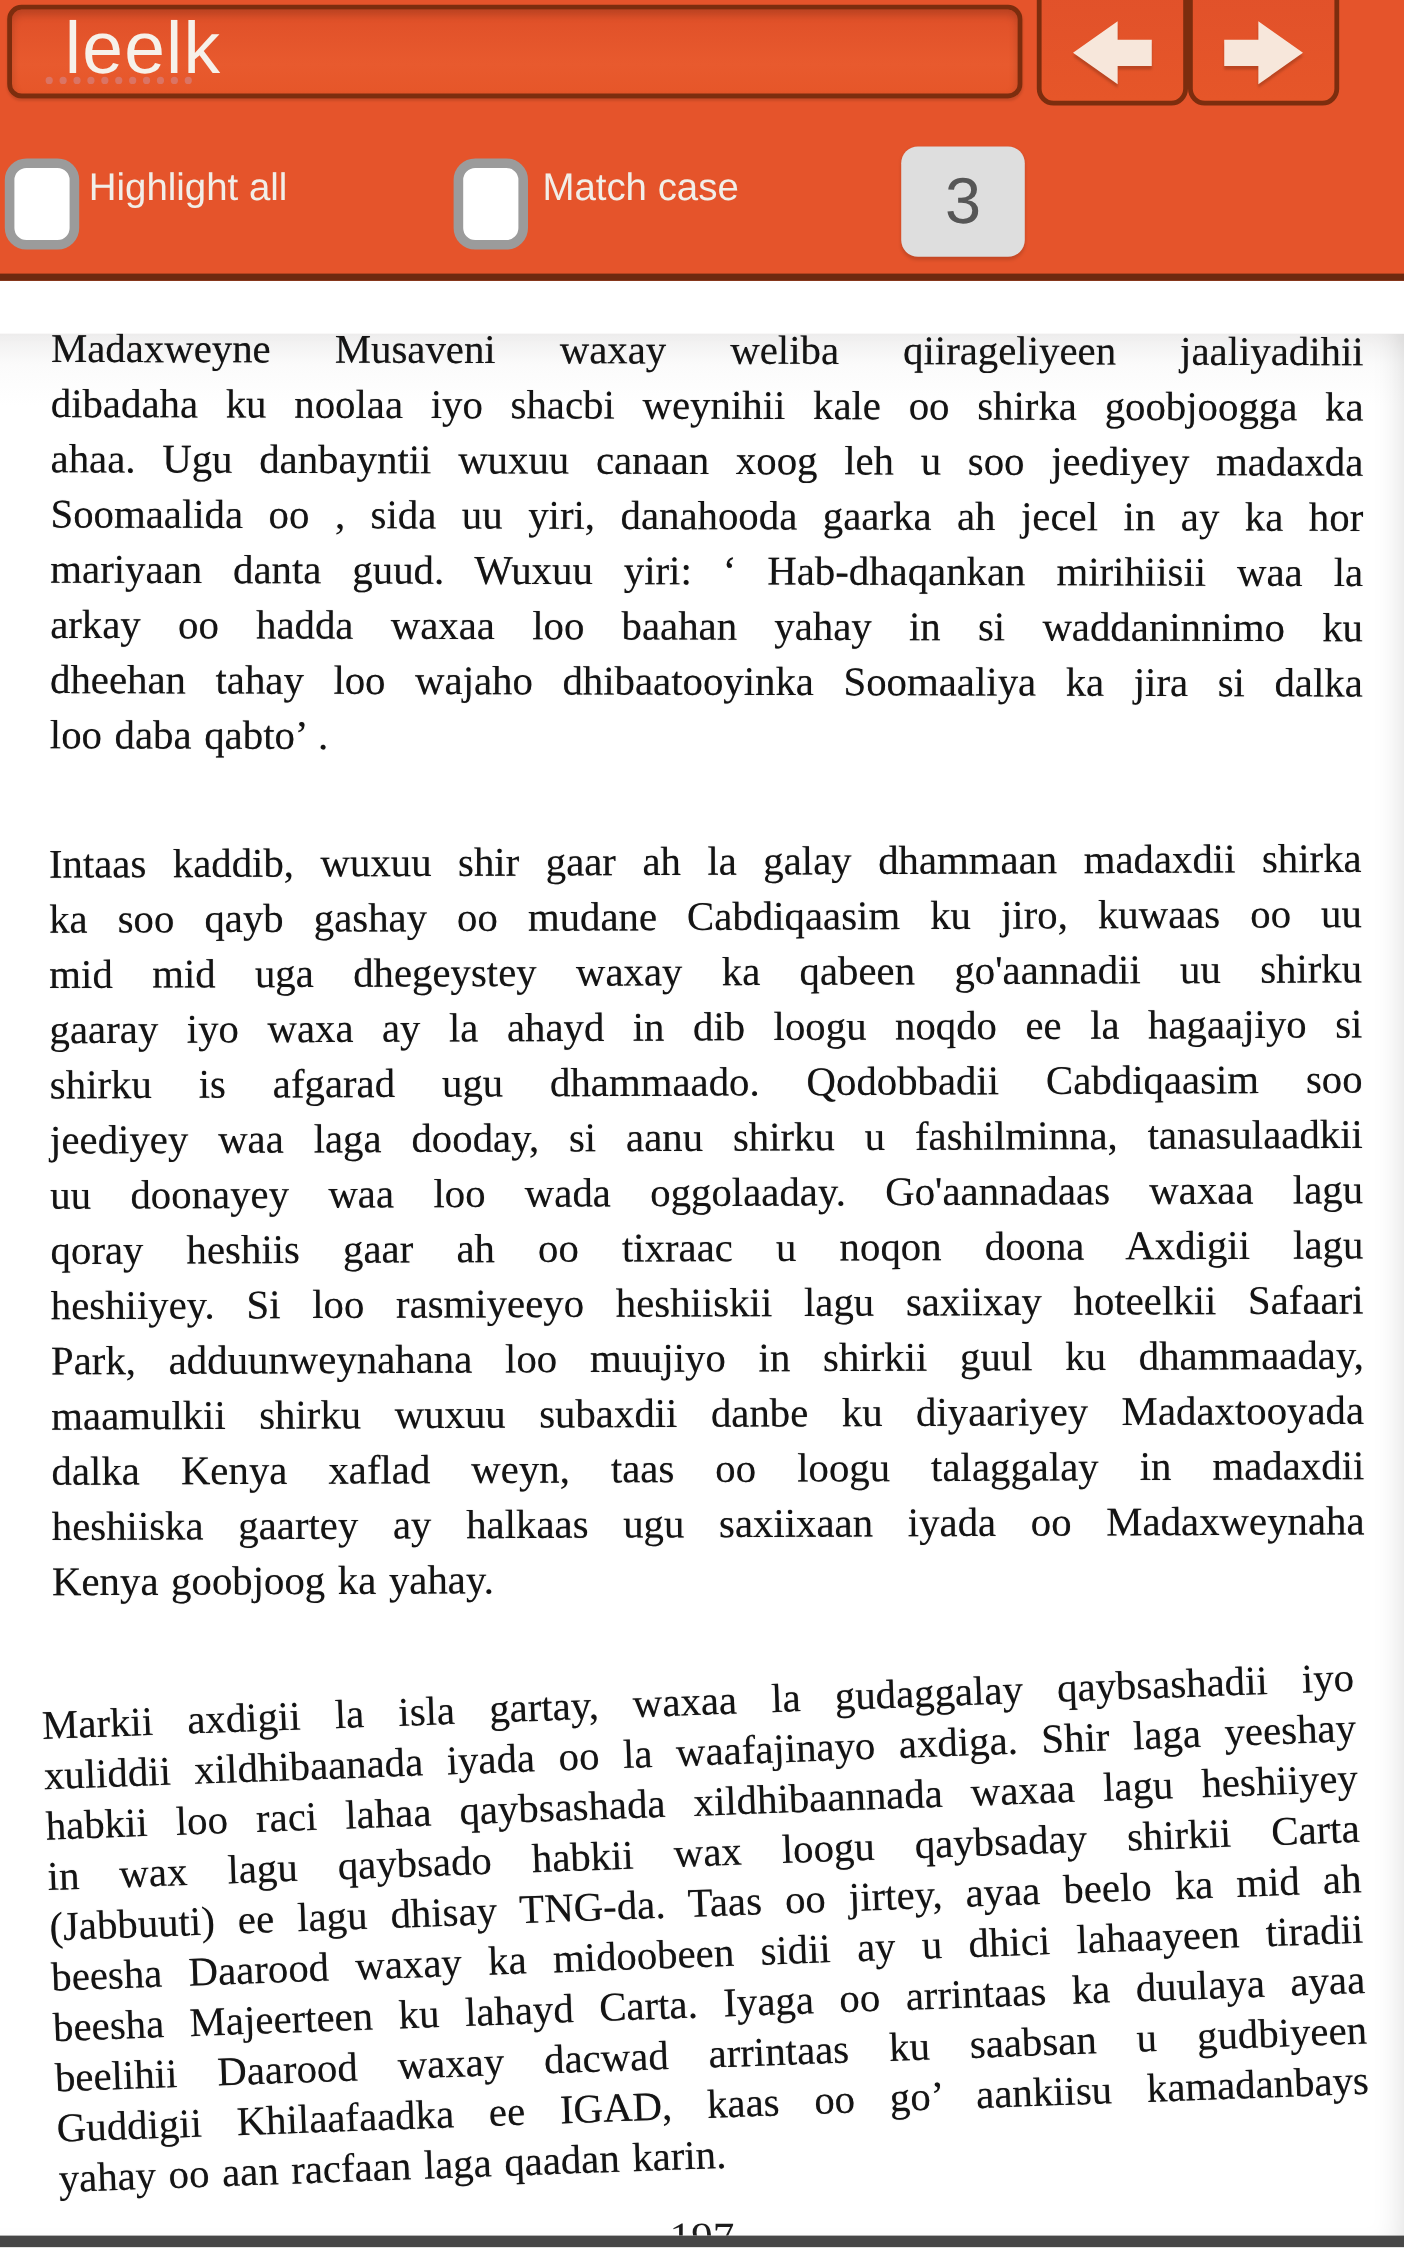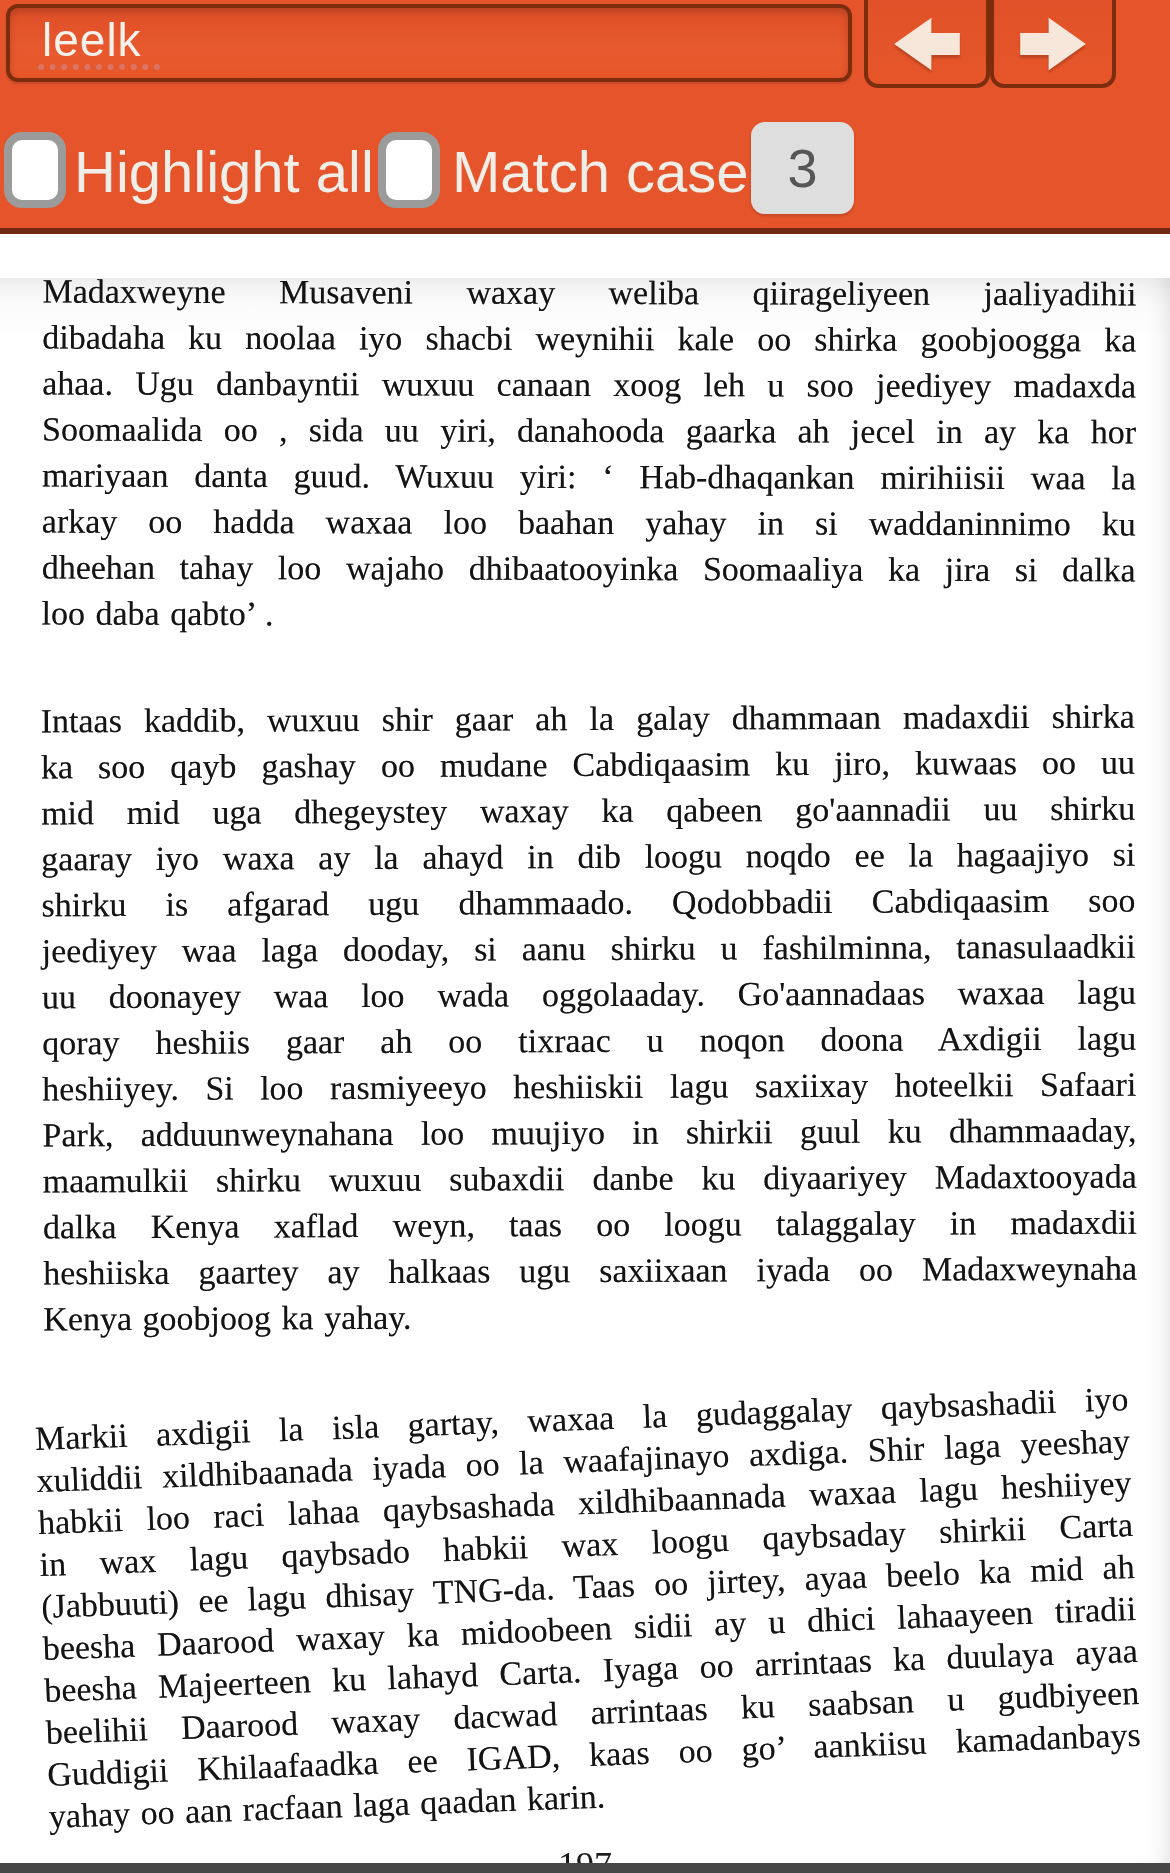--- a/index.html
+++ b/index.html
@@ -25,23 +25,23 @@
     position: absolute;
     left: 6px; top: 4px;
     width: 838px; height: 70px;
     background: linear-gradient(180deg, #DF4F28 0%, #E85A2E 65%, #E65629 100%);
     border: 4px solid var(--toolbar-border, #7C2D0E);
     border-radius: 12px;
     box-shadow: inset 0 4px 7px rgba(0,0,0,0.18), 0 2px 2px rgba(0,0,0,0.12);
   }
   .search-text {
     position: absolute;
-    left: 32px; top: 50%;
+    left: 44px; top: 50%;
     transform: translateY(-55%);
-    font-size: 46px;
+    font-size: 61px;
     color: #F6F1EA;
     letter-spacing: 1px;
   }
   .spellcheck-underline {
     position: absolute;
     left: 28px; top: 56px;
     width: 122px; height: 0;
     border-bottom: 6px dotted var(--spellcheck-dot, #DB7464);
   }
   .nav-btn {
@@ -65,21 +65,21 @@
     background: #ffffff;
     border: 8px solid var(--checkbox-border, #9B9B9B);
     border-radius: 18px;
     box-sizing: content-box;
   }
   .cb1 { left: 4px;  top: 132px; }
   .cb2 { left: 378px; top: 132px; }
   .opt-label {
     position: absolute;
     top: 138px;
-    font-size: 58px;
+    font-size: 32px;
     color: var(--toolbar-label, #F1EEE8);
     white-space: nowrap;
   }
   .label1 { left: 74px; }
   .label2 { left: 452px; }
   .match-badge {
     position: absolute;
     left: 751px; top: 122px;
     width: 103px; height: 92px;
     background: var(--badge-bg, #DEDEDE);

